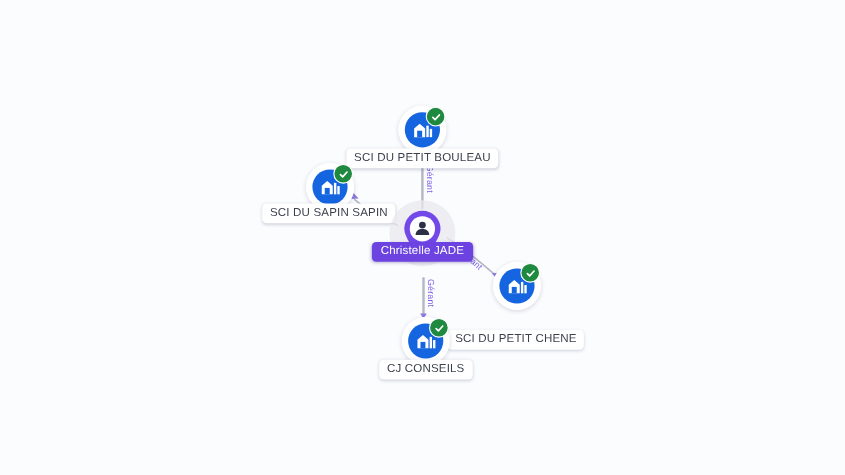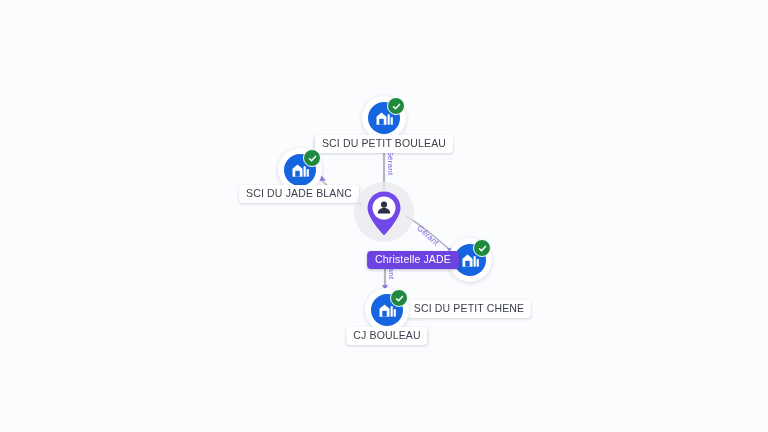--- a/index.html
+++ b/index.html
@@ -183,21 +183,21 @@
           <rect x="20" y="11" width="2.6" height="9" fill="#ffffff"></rect>
         </svg>
       </div>
       <div class="check-badge">
         <svg width="9" height="9" viewBox="0 0 12 12">
           <path d="M2 6.3 L4.7 9 L10 3.2" stroke="#ffffff" stroke-width="2" fill="none" stroke-linecap="round" stroke-linejoin="round"></path>
         </svg>
       </div>
     </div>
   </div>
-  <div class="node-label" style="left:299px; top:185px;">SCI DU JADE BLANC</div>
+  <div class="node-label" style="left:299px; top:185px;">SCI DU SAPIN SAPIN</div>
 
   <div class="node" style="left:470px; top:260px;">
     <div class="company-disc">
       <div class="company-circle">
         <svg width="20" height="20" viewBox="0 0 24 24" fill="none">
           <path d="M3 10.5 L9 5.5 L15 10.5 V20 H3 Z" fill="#ffffff"></path>
           <rect x="6.3" y="13" width="5.4" height="7" fill="#1565e0"></rect>
           <rect x="16.3" y="7.5" width="2.6" height="12.5" fill="#ffffff"></rect>
           <rect x="20" y="11" width="2.6" height="9" fill="#ffffff"></rect>
         </svg>
@@ -221,32 +221,32 @@
           <rect x="20" y="11" width="2.6" height="9" fill="#ffffff"></rect>
         </svg>
       </div>
       <div class="check-badge">
         <svg width="9" height="9" viewBox="0 0 12 12">
           <path d="M2 6.3 L4.7 9 L10 3.2" stroke="#ffffff" stroke-width="2" fill="none" stroke-linecap="round" stroke-linejoin="round"></path>
         </svg>
       </div>
     </div>
   </div>
-  <div class="node-label" style="left:387px; top:327px;">CJ BOULEAU</div>
+  <div class="node-label" style="left:387px; top:327px;">CJ CONSEILS</div>
 
   <div class="node" style="left:384px; top:212px;">
     <div class="person-halo"></div>
     <div class="pin">
       <svg width="38" height="48" viewBox="0 0 38 48">
         <path d="M19 1.5 C9.9 1.5 2.5 8.9 2.5 18 C2.5 28.5 19 45.5 19 45.5
                  C19 45.5 35.5 28.5 35.5 18 C35.5 8.9 28.1 1.5 19 1.5 Z" fill="#7248e8"></path>
         <circle cx="19" cy="18" r="11.5" fill="#ffffff"></circle>
         <g>
           <circle cx="19" cy="14.6" r="3.1" fill="#2c2f45"></circle>
           <path d="M12.8 23.6 C12.8 19.9 15.6 18.1 19 18.1
                    C22.4 18.1 25.2 19.9 25.2 23.6 Z" fill="#2c2f45"></path>
         </g>
       </svg>
     </div>
   </div>
-  <div class="person-label" style="left:384px; top:251px;margin-left:29px;">Christelle JADE</div>
+  <div class="person-label" style="left:384px; top:220px;">Christelle JADE</div>
 
 </div>
 
 </body></html>

